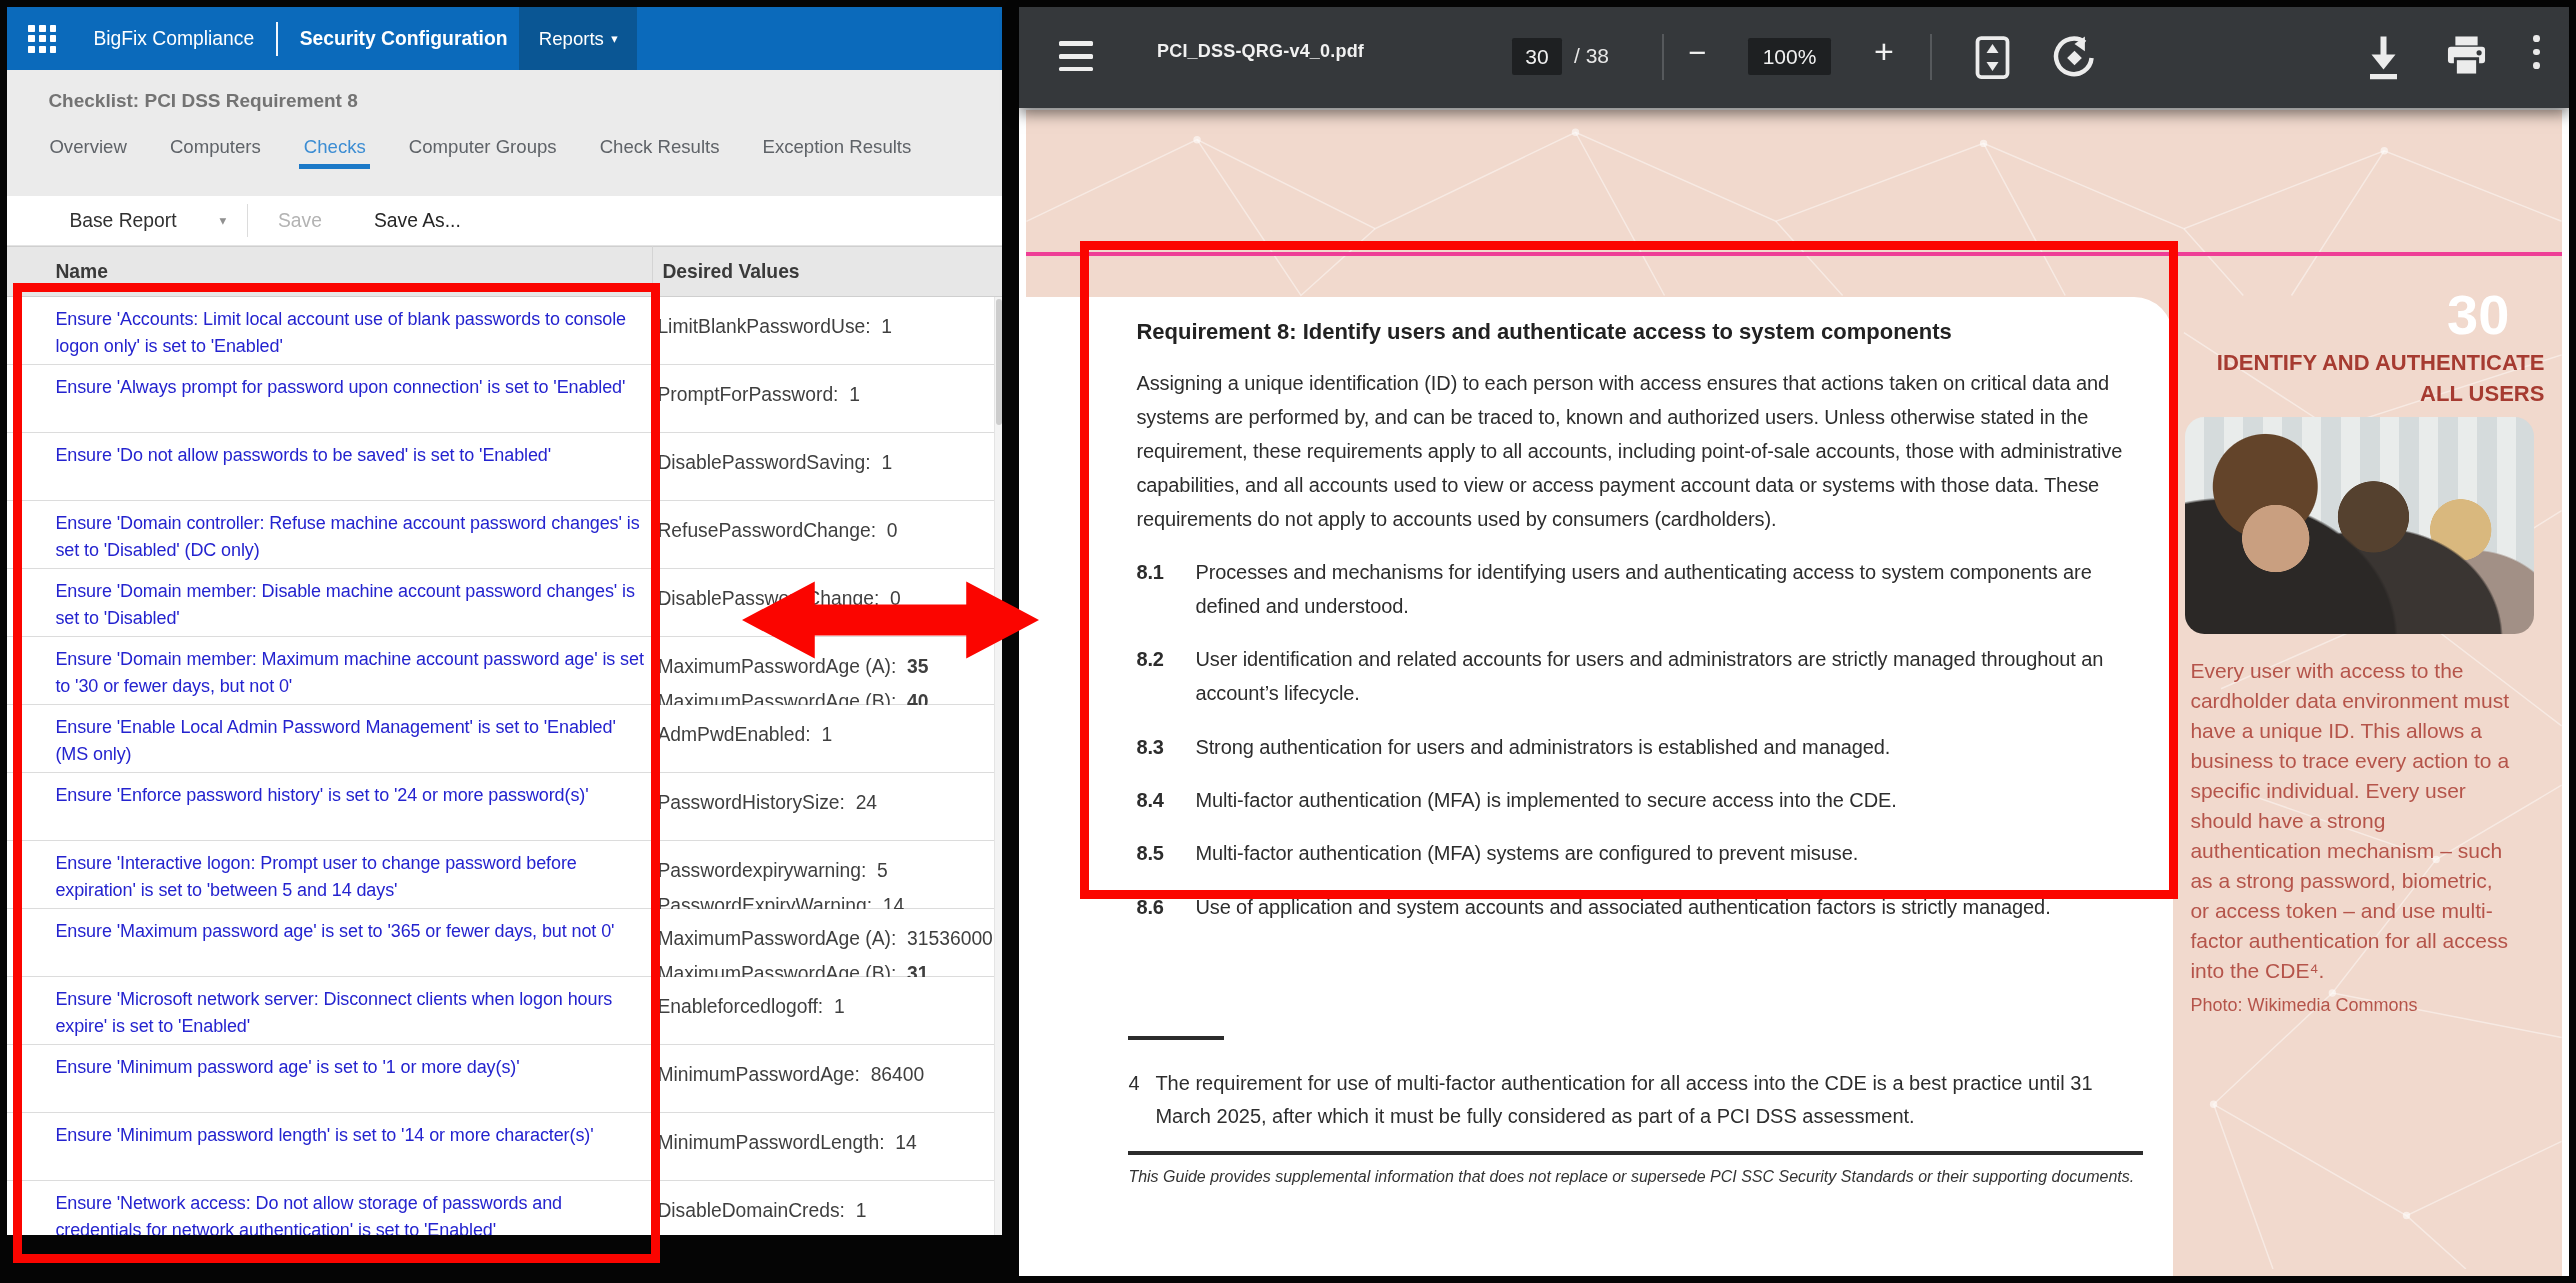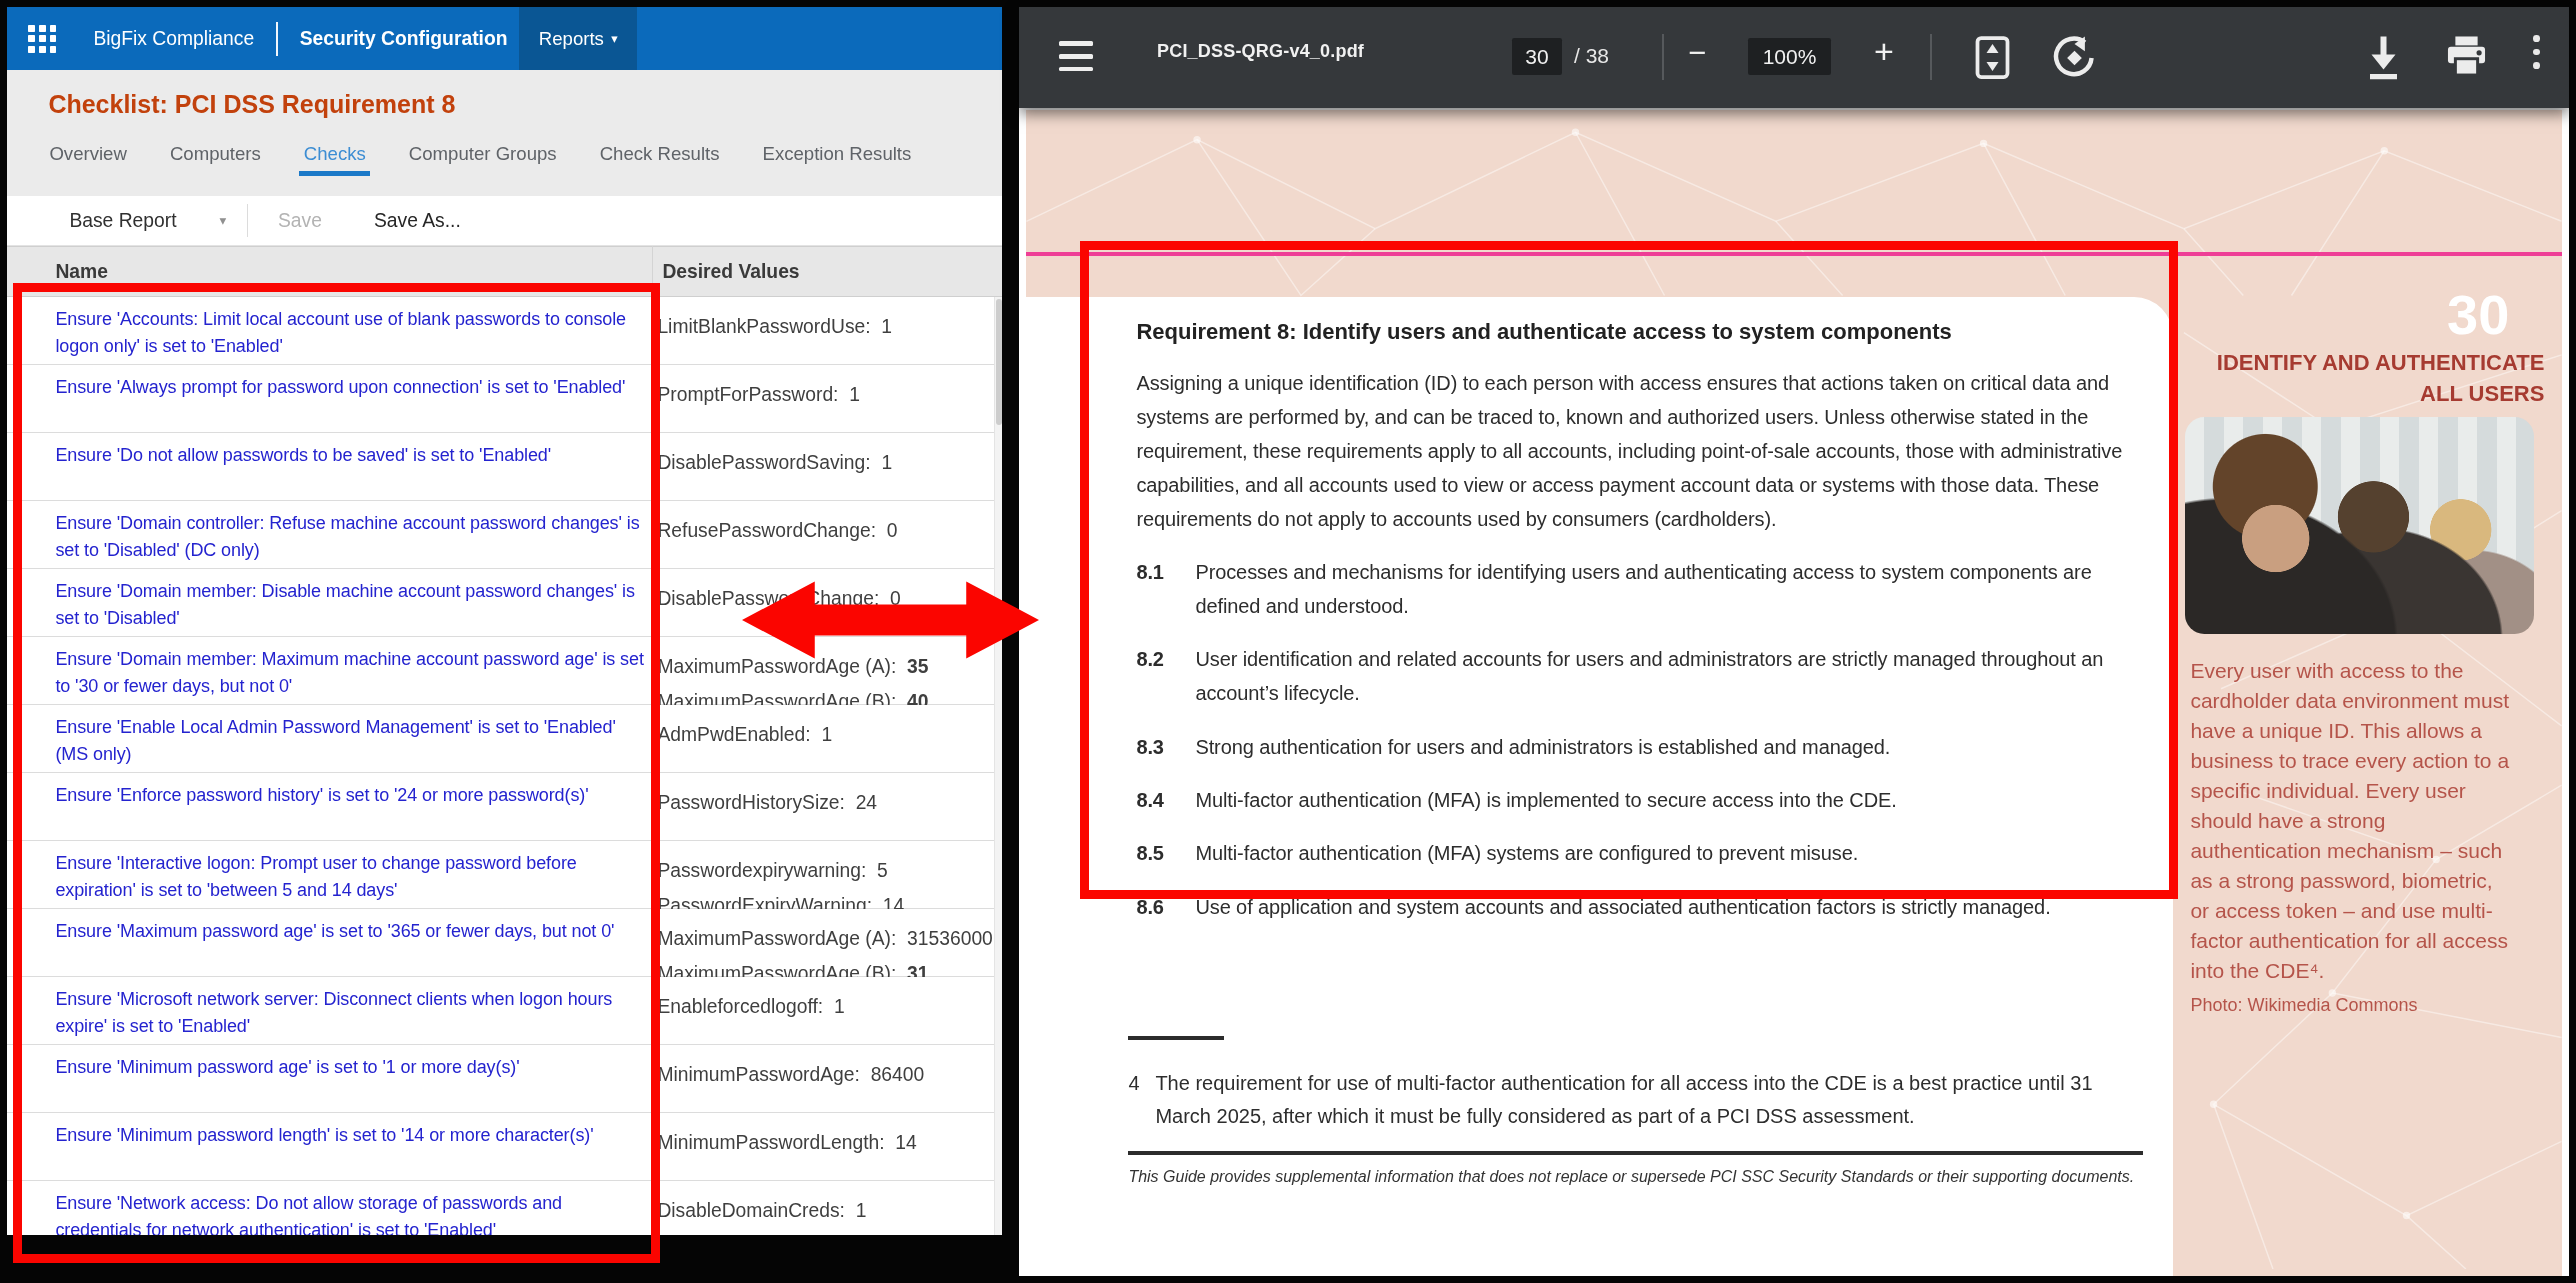--- a/index.html
+++ b/index.html
@@ -12,21 +12,21 @@
   .apps-grid{width:28px;height:28px;margin-left:21px;display:grid;grid-template-columns:repeat(3,1fr);gap:3.7px;}
   .apps-grid span{background:#fff;border-radius:0.7px;display:block;}
   .brand{color:#fff;font-size:19.3px;margin-left:37px;white-space:nowrap;}
   .topdiv{width:1.5px;height:34px;background:rgba(255,255,255,.95);margin:0 22px;}
   .section-label{color:#fff;font-size:19.3px;font-weight:bold;white-space:nowrap;}
   .reports-btn{height:63px;margin-left:12px;padding:0 19.3px;background:#0a5694;color:#fff;font-size:18.6px;
                display:flex;align-items:center;gap:7.4px;cursor:pointer;}
   .reports-caret{font-size:12.6px;line-height:1;}
 
   .app-sub{height:126px;background:#ebebeb;}
-  .page-title{padding:19.3px 0 0 41px;font-size:25px;font-weight:bold;color:#c2410c;}
+  .page-title{padding:19.3px 0 0 41px;font-size:19px;font-weight:bold;color:#737373;}
   .tabs{display:flex;gap:43px;padding-left:42px;margin-top:24px;font-size:18.6px;color:#5f6368;}
   .tab{padding-bottom:11px;position:relative;cursor:pointer;white-space:nowrap;}
   .tab.active{color:#3c8dd3;}
   .tab.active::after{content:"";position:absolute;left:-4.5px;right:-4.5px;bottom:0;height:4.5px;background:#1b79c8;}
 
   .report-bar{height:49px;background:#fff;border-bottom:1.5px solid #e3e3e3;display:flex;align-items:center;font-size:19.3px;}
   .base-report{margin-left:62px;color:#303030;}
   .br-caret{margin-left:43px;color:#909090;font-size:13.4px;}
   .bar-sep{width:0.7px;height:33px;background:#dcdcdc;margin-left:21px;}
   .save-btn{margin-left:30px;color:#b3b3b3;}

